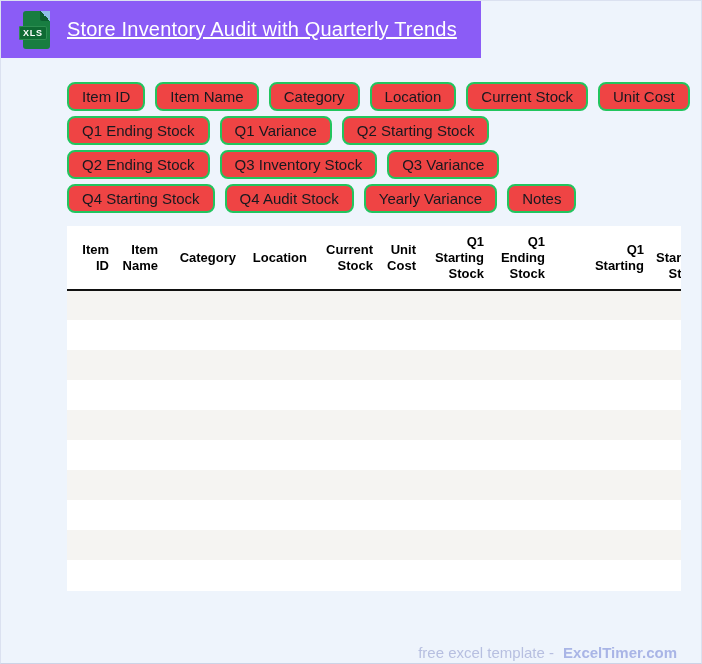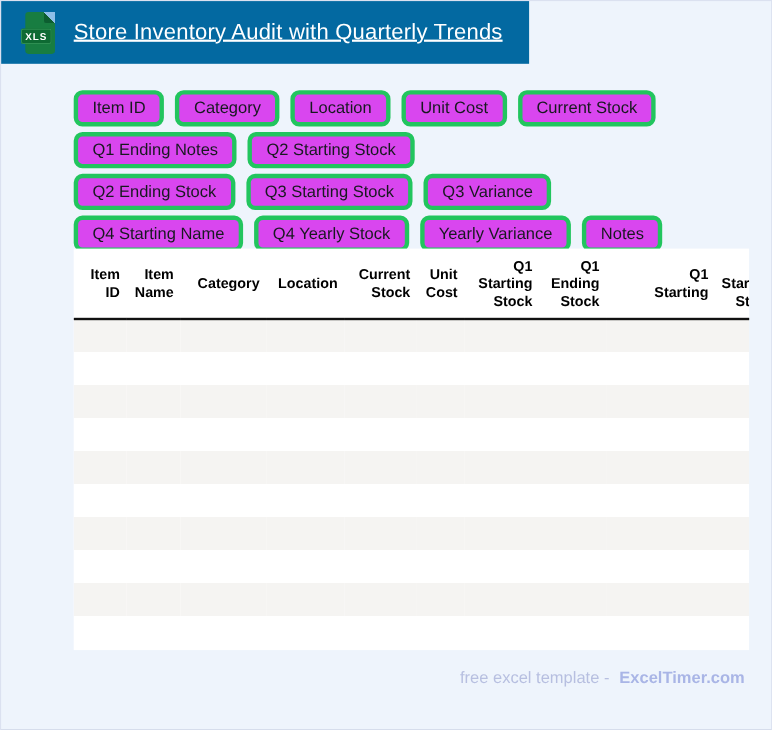--- a/index.html
+++ b/index.html
@@ -11,21 +11,21 @@
     border:1px solid #dbe1f0;
     border-bottom-color:#ccd3e6;
     font-family:"Liberation Sans", sans-serif;
     overflow:hidden;
   }
 
   
   .band{
     position:absolute;left:0;top:0;
     width:480px;height:57px;
-    background:#0369a1;
+    background:#8b5cf6;
     display:flex;align-items:center;
     padding-left:18px;box-sizing:border-box;
   }
   .file-icon{position:relative;width:34px;height:40px;flex:0 0 auto;}
   .file-body{position:absolute;left:4px;top:1px;width:27px;height:38px;background:#187d41;border-radius:3px;}
   .file-fold{position:absolute;top:1px;right:3px;width:10px;height:10px;
     background:linear-gradient(225deg,#8fbfe8 0 50%,#0c5e30 50% 100%);
     border-bottom-left-radius:2px;}
   .xls-badge{
     position:absolute;left:0;top:16px;
@@ -34,22 +34,22 @@
     padding:2px 4px;border-radius:2px;
     box-shadow:0 0 0 1px #2e8f52 inset;
   }
   .band-title{color:#ffffff;font-size:20px;margin-left:14px;white-space:nowrap;letter-spacing:.2px;text-decoration:underline;}
 
   
   .chips{position:absolute;left:66px;top:81px;}
   .chip-row{display:flex;gap:10px;margin-bottom:5px;}
   .chip{
     display:inline-block;
-    background:#d946ef;
-    border:4px solid #22c55e;
+    background:#ef4444;
+    border:2px solid #22c55e;
     border-radius:8px;
     padding:4px 13px;
     font-size:15px;line-height:17px;
     color:#17191f;
     white-space:nowrap;
   }
 
   
   .table-wrap{
     position:absolute;left:66px;top:225px;
@@ -65,21 +65,21 @@
     border-bottom:2px solid #111111;
     overflow:visible;
   }
   .th-line{white-space:nowrap;}
   table.preview tbody tr{height:30px;}
   table.preview tbody tr.stripe{background:#f5f4f2;}
   table.preview td{padding:0;border:0;}
 
   
   .footer{
-    position:absolute;right:24px;top:606px;
+    position:absolute;right:24px;top:642px;
     font-size:15px;line-height:20px;
     color:#b7bfe0;white-space:nowrap;
   }
   .footer .brand{font-weight:bold;color:#a9b5e6;text-decoration:none;margin-left:9px;}
 </style>
 </head>
 <body>
 
 <div class="page">
 
@@ -88,37 +88,39 @@
       <div class="file-body"></div>
       <div class="file-fold"></div>
       <div class="xls-badge">XLS</div>
     </div>
     <div class="band-title">Store Inventory Audit with Quarterly Trends</div>
   </div>
 
   <div class="chips">
       <div class="chip-row">
         <span class="chip">Item ID</span>
+        <span class="chip">Item Name</span>
         <span class="chip">Category</span>
         <span class="chip">Location</span>
+        <span class="chip">Current Stock</span>
         <span class="chip">Unit Cost</span>
-        <span class="chip">Current Stock</span>
       </div>
       <div class="chip-row">
-        <span class="chip">Q1 Ending Notes</span>
+        <span class="chip">Q1 Ending Stock</span>
+        <span class="chip">Q1 Variance</span>
         <span class="chip">Q2 Starting Stock</span>
       </div>
       <div class="chip-row">
         <span class="chip">Q2 Ending Stock</span>
-        <span class="chip">Q3 Starting Stock</span>
+        <span class="chip">Q3 Inventory Stock</span>
         <span class="chip">Q3 Variance</span>
       </div>
       <div class="chip-row">
-        <span class="chip">Q4 Starting Name</span>
-        <span class="chip">Q4 Yearly Stock</span>
+        <span class="chip">Q4 Starting Stock</span>
+        <span class="chip">Q4 Audit Stock</span>
         <span class="chip">Yearly Variance</span>
         <span class="chip">Notes</span>
       </div>
     </div>
 
   <div class="table-wrap">
     <table class="preview">
       <colgroup>
           <col style="width: 48px;">
           <col style="width: 49px;">

